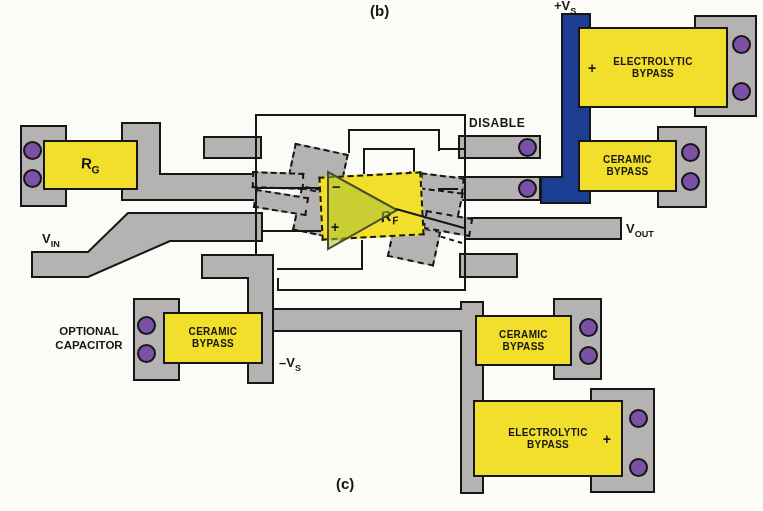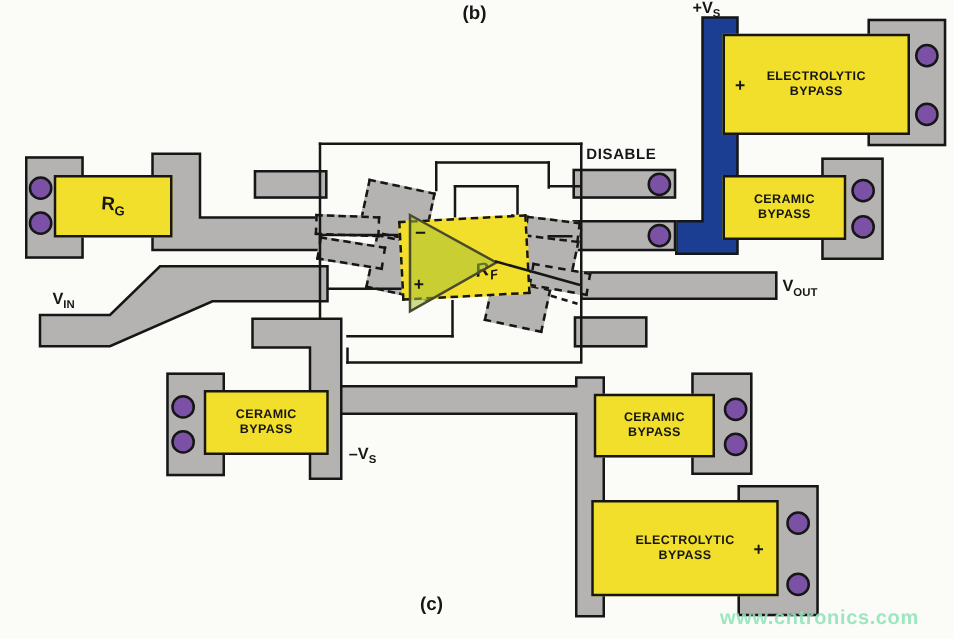--- a/index.html
+++ b/index.html
@@ -135,16 +135,16 @@
   <div class="pad" style="left:579px;top:346px"></div>
   <div class="pad" style="left:629px;top:409px"></div>
   <div class="pad" style="left:629px;top:458px"></div>
 
   <div class="lbl" style="left:370px;top:2px;font-size:15px">(b)</div>
   <div class="lbl" style="left:554px;top:-2px;font-size:13px"><span>+</span><span>V</span><sub>S</sub></div>
   <div class="lbl" style="left:469px;top:116px;font-size:12px;letter-spacing:.5px">DISABLE</div>
   <div class="lbl" style="left:626px;top:221px;font-size:13px"><span>V</span><sub>OUT</sub></div>
   <div class="lbl" style="left:42px;top:231px;font-size:13px"><span>V</span><sub>IN</sub></div>
   <div class="lbl" style="left:279px;top:355px;font-size:13px"><span>–</span><span>V</span><sub>S</sub></div>
+  <div class="lbl" style="left:46px;top:325px;width:86px;font-size:11.5px;text-align:center;line-height:1.2"><span>OPTIONAL</span><br><span>CAPACITOR</span></div>
   <div class="lbl" style="left:336px;top:475px;font-size:15px">(c)</div>
-  <div class="watermark">www.cntronics.com</div>
 
 </div>
 
 </body></html>

